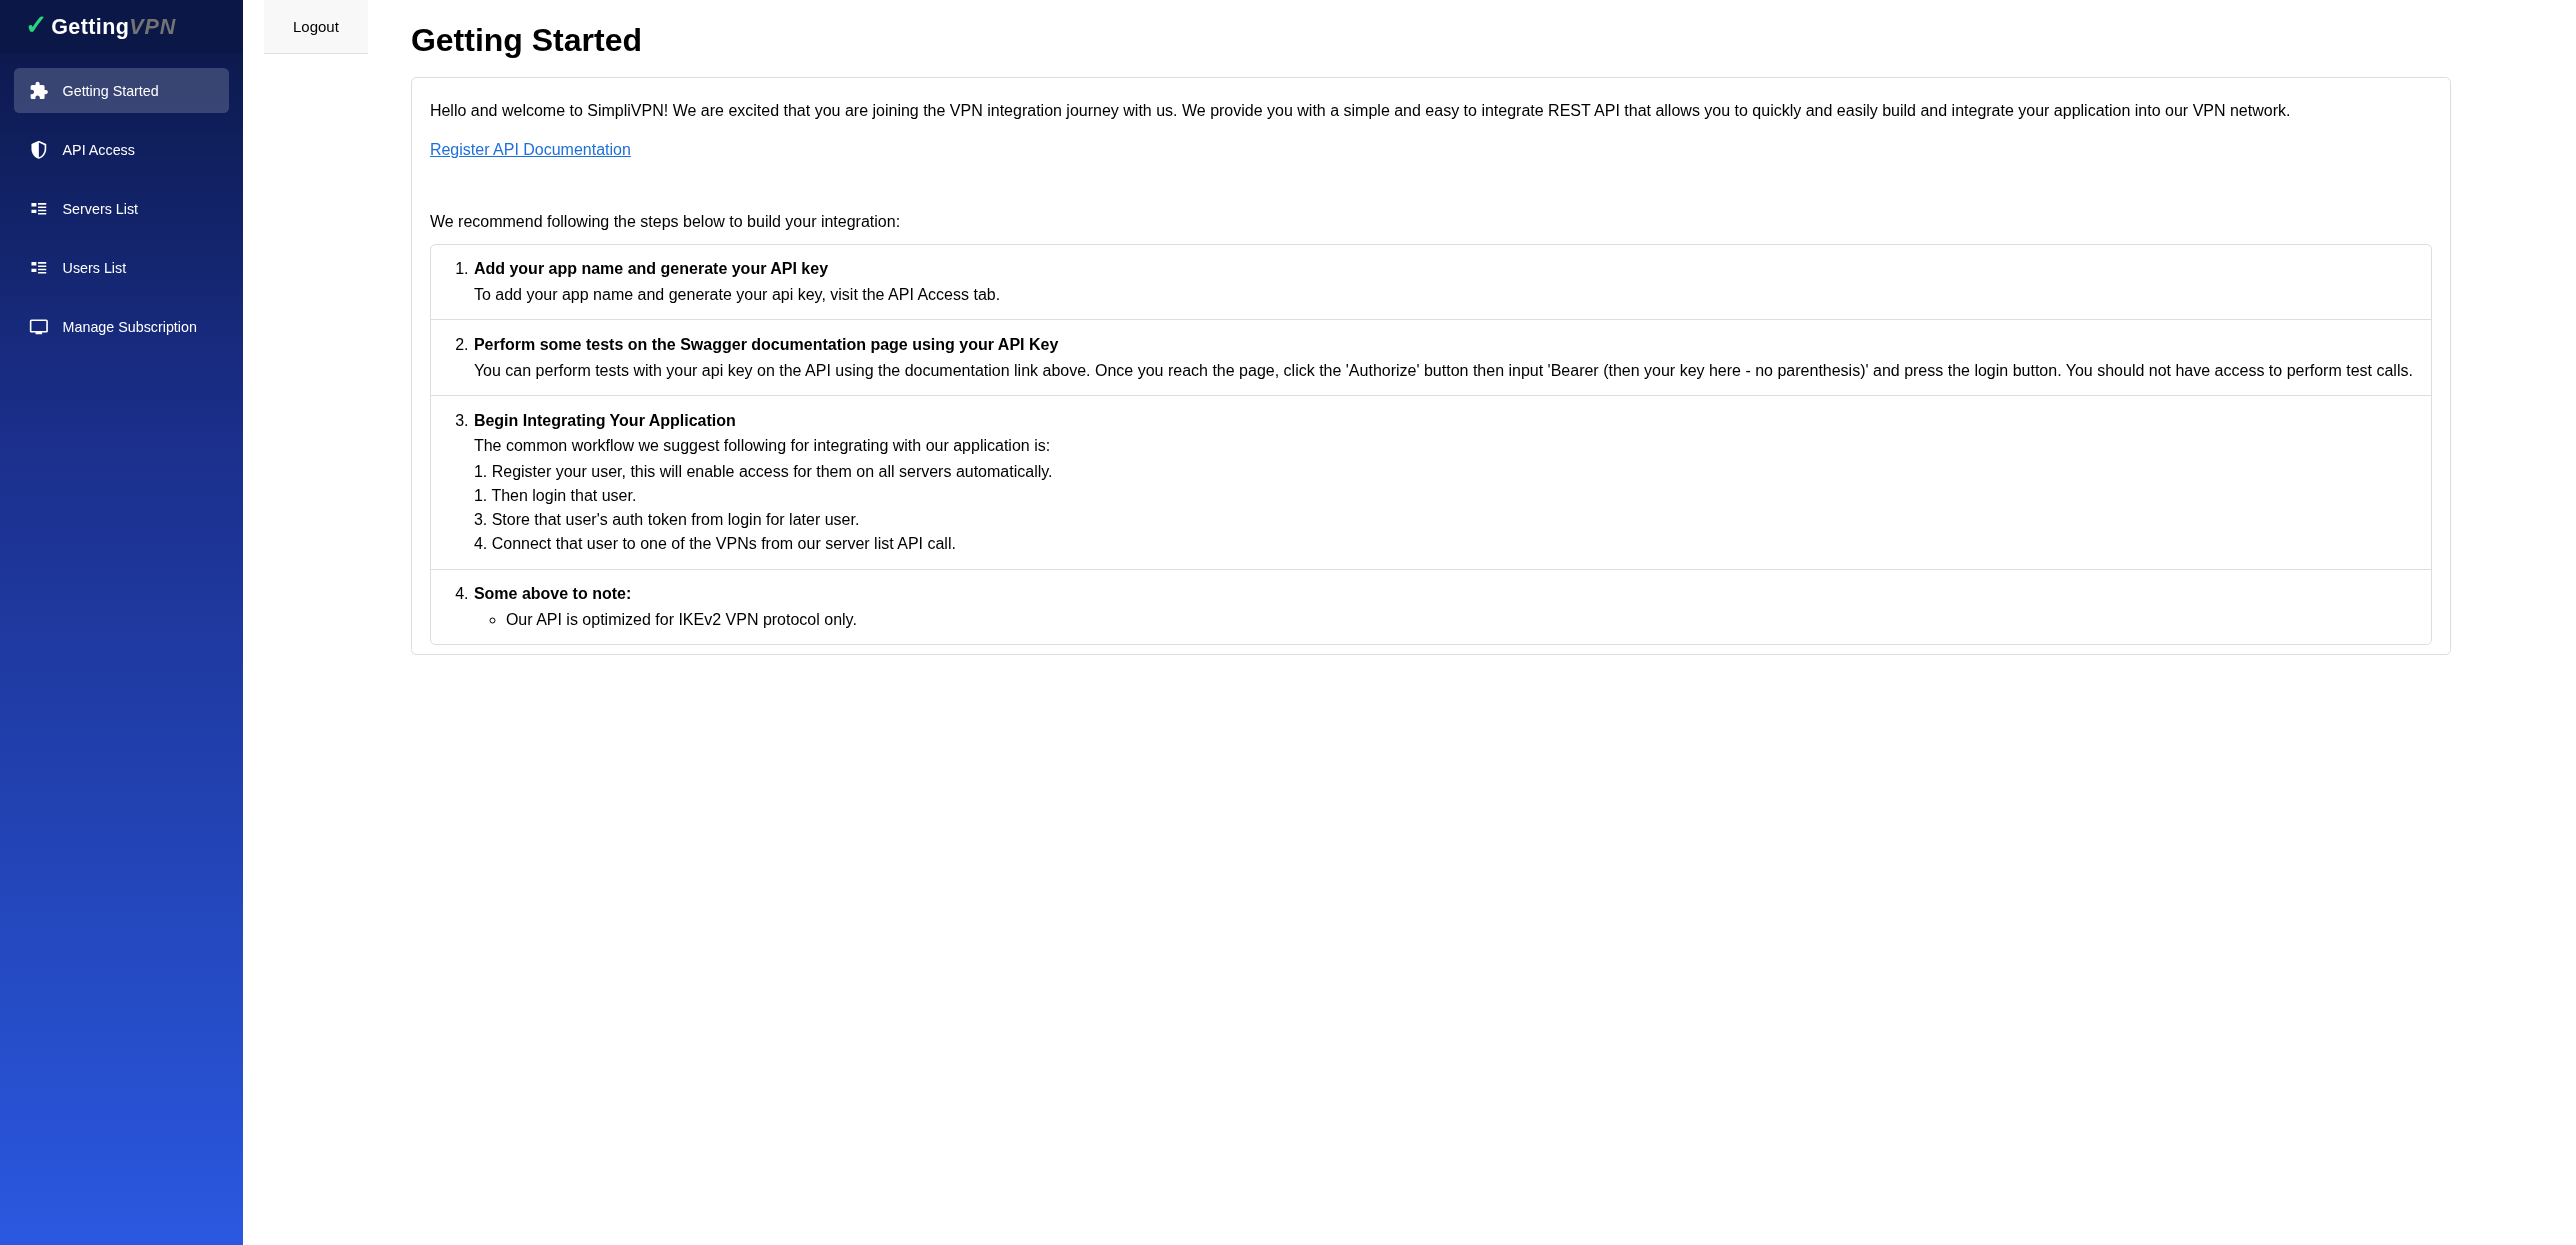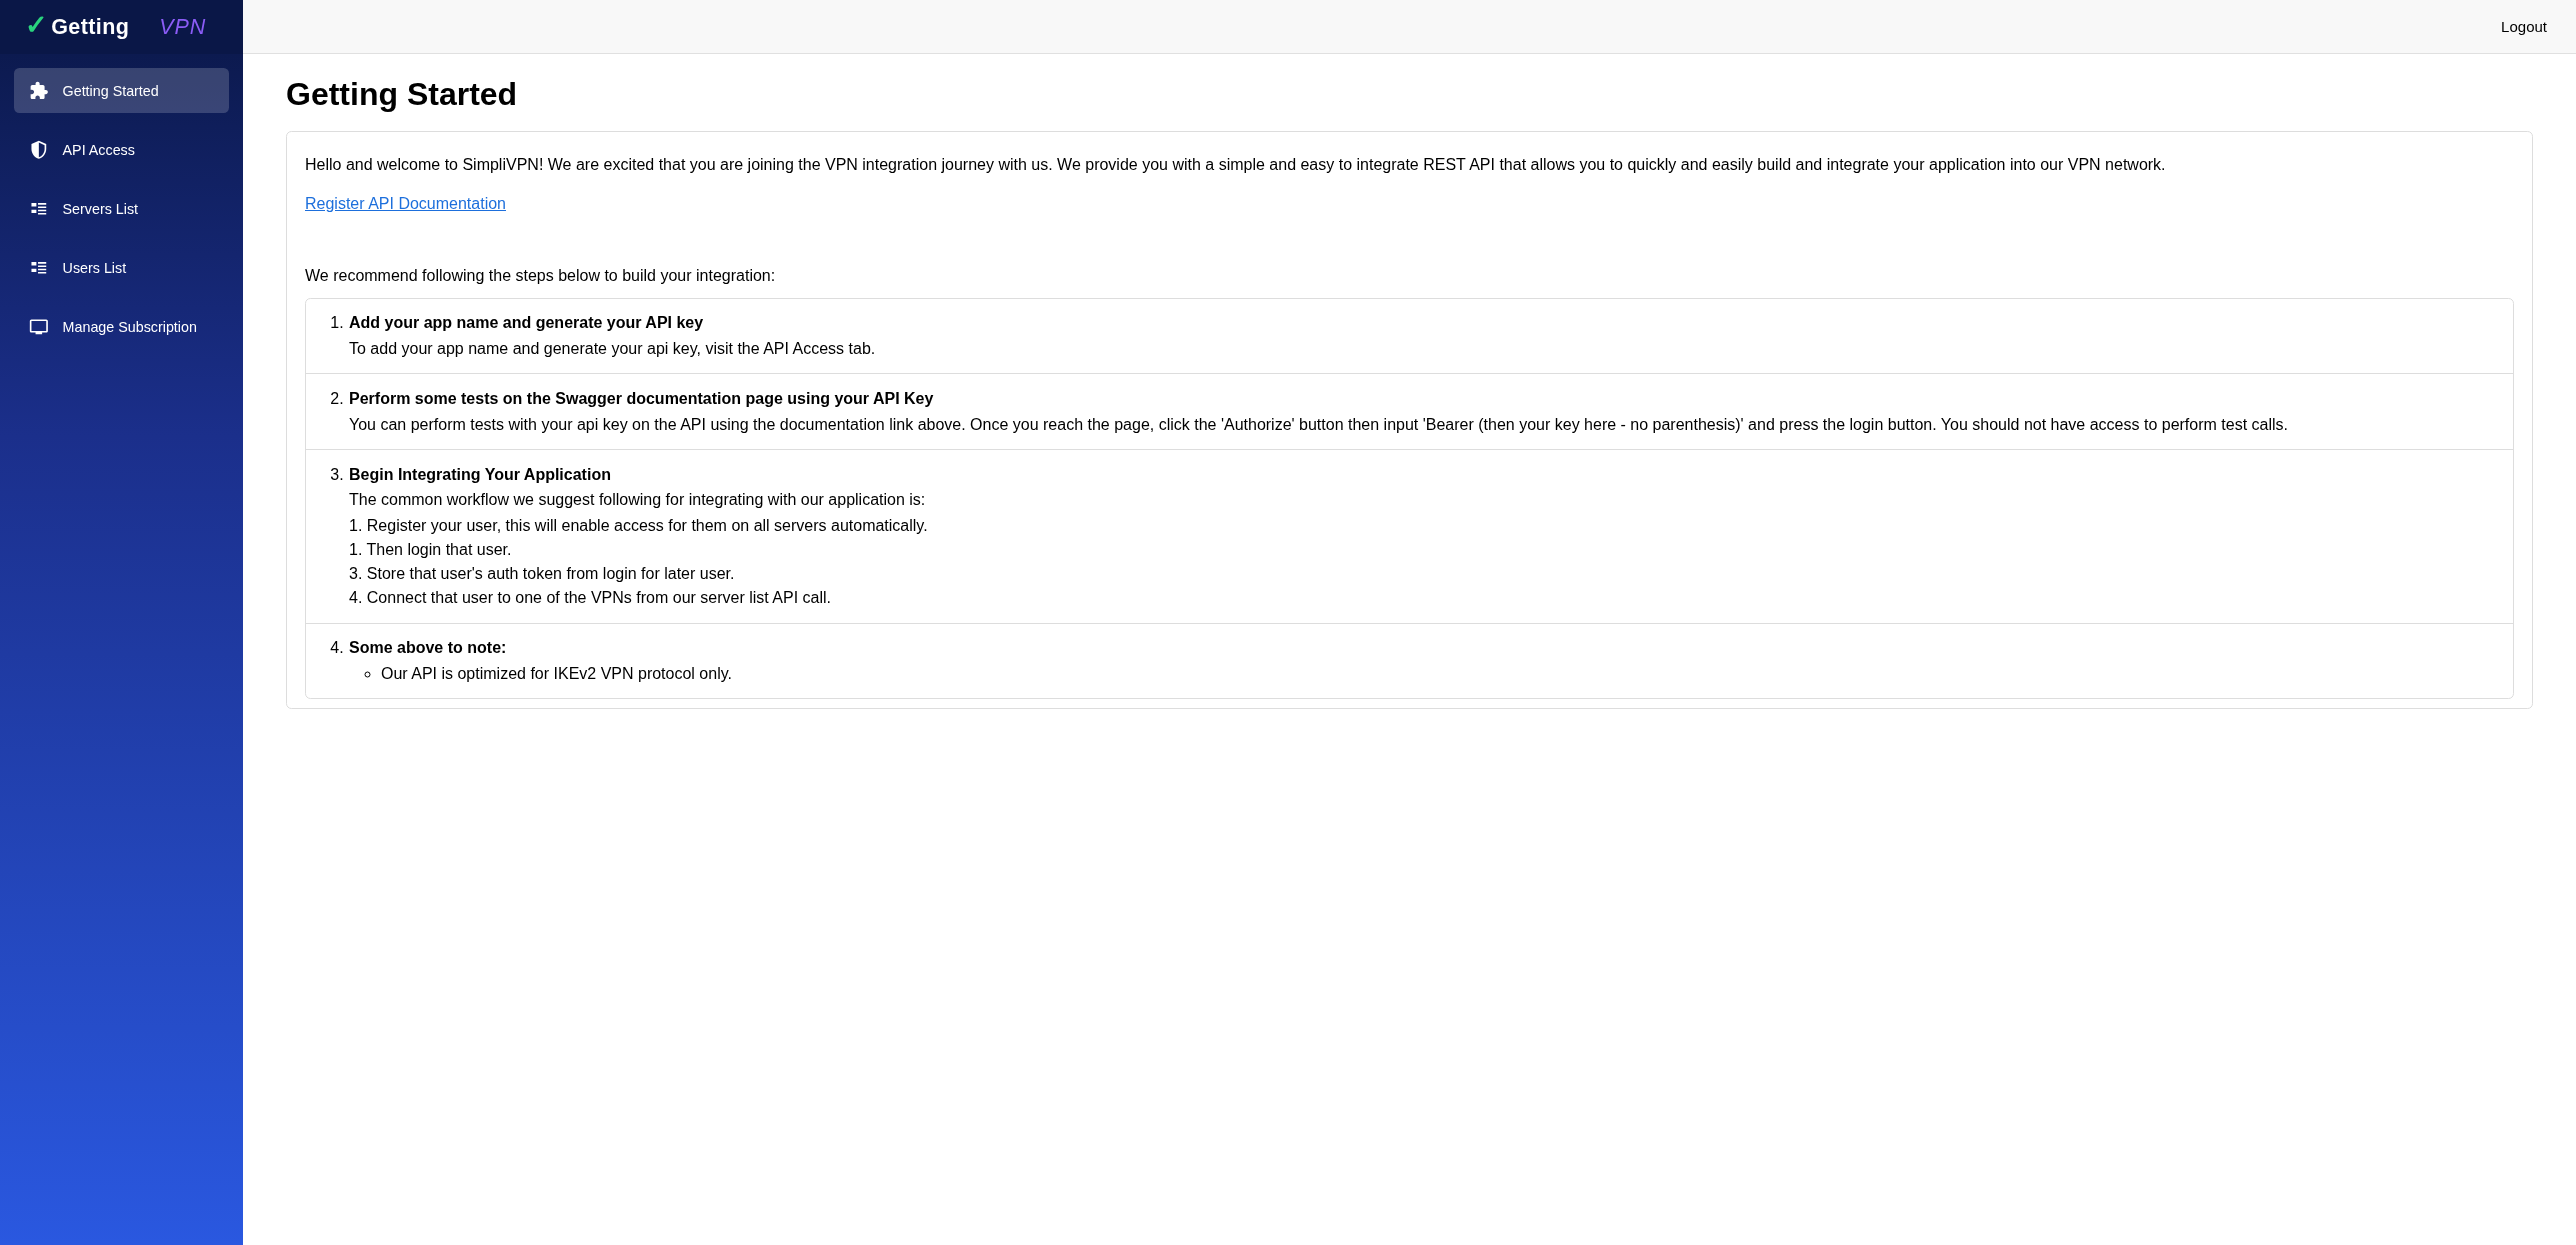--- a/index.html
+++ b/index.html
@@ -2,27 +2,27 @@
 <html style="font-size:14.3px"><head>
 <meta charset="utf-8">
 <style>
 * { margin: 0; padding: 0; box-sizing: border-box; }
 body { font-family: -apple-system, BlinkMacSystemFont, "Segoe UI", Helvetica, Arial, sans-serif; color: #000; background: #fff; }
 .app { display: flex; min-height: 100vh; }
 .sidebar { width: 243px; background: linear-gradient(180deg, #0a1747 0%, #1b2f8b 35%, #2a58e0 100%); color: #fff; flex-shrink: 0; }
 .logo-wrap { background: #0a1747; height: 54px; display: flex; align-items: center; padding-left: 25px; }
 .logo-check { color: #2ad37e; font-size: 27px; font-weight: bold; margin-right: 3.6px; position: relative; top: -1.8px;}
 .logo-text { font-family: Arial, sans-serif; font-weight: 700; font-size: 21.5px; letter-spacing: 0.4px; color: #fff; }
-.logo-vpn { color: #8b5cf6; font-style: italic; font-weight: 400; letter-spacing: 0.9px; margin-left: 30px; }
+.logo-vpn { color: #737373; font-style: italic; font-weight: 700; letter-spacing: 0.9px; }
 .nav { padding: 14.3px; }
 .nav-item { display: flex; align-items: center; padding: 12.5px 14.3px; border-radius: 5.4px; cursor: pointer; font-size: 14.3px; margin-bottom: 14.3px; }
 .nav-item.active { background: rgba(255,255,255,0.18); }
 .nav-icon { width: 19.7px; height: 19.7px; margin-right: 14.3px; display: flex; align-items: center; justify-content: center; flex-shrink: 0; }
 .nav-icon svg { width: 19.7px; height: 19.7px; fill: #fff; }
-.content-wrap { flex: 1; display: flex; flex-direction: column; }
+.content-wrap { flex: 1; display: flex; flex-direction: row; margin-left: 21px; }
 .topbar { height: 54px; background: #f8f8f8; border-bottom: 0.9px solid #e0e0e0; display: flex; align-items: center; justify-content: flex-end; padding: 0 29px; font-size: 15px; }
 .topbar .logout { cursor: pointer; }
 .main { padding: 21.5px 43px; }
 h1 { font-size: 32px; font-weight: 600; margin-bottom: 18px; }
 .card { border: 0.9px solid #ddd; border-radius: 5.4px; padding: 21.5px 18px 9px 18px; }
 .intro { font-size: 16px; line-height: 1.5; margin-bottom: 18px; }
 .doc-link { color: #1d6fdc; text-decoration: underline; font-size: 16px; cursor: pointer; display: inline-block; margin-bottom: 36px;}
 .recommend { font-size: 16px; margin: 18px 0 12.5px 0; }
 .steps { border: 0.9px solid #ddd; border-radius: 5.4px; overflow: hidden; }
 .step { padding: 12.5px 18px 12.5px 18px; border-bottom: 0.9px solid #ddd; font-size: 16px; line-height: 1.5; }

